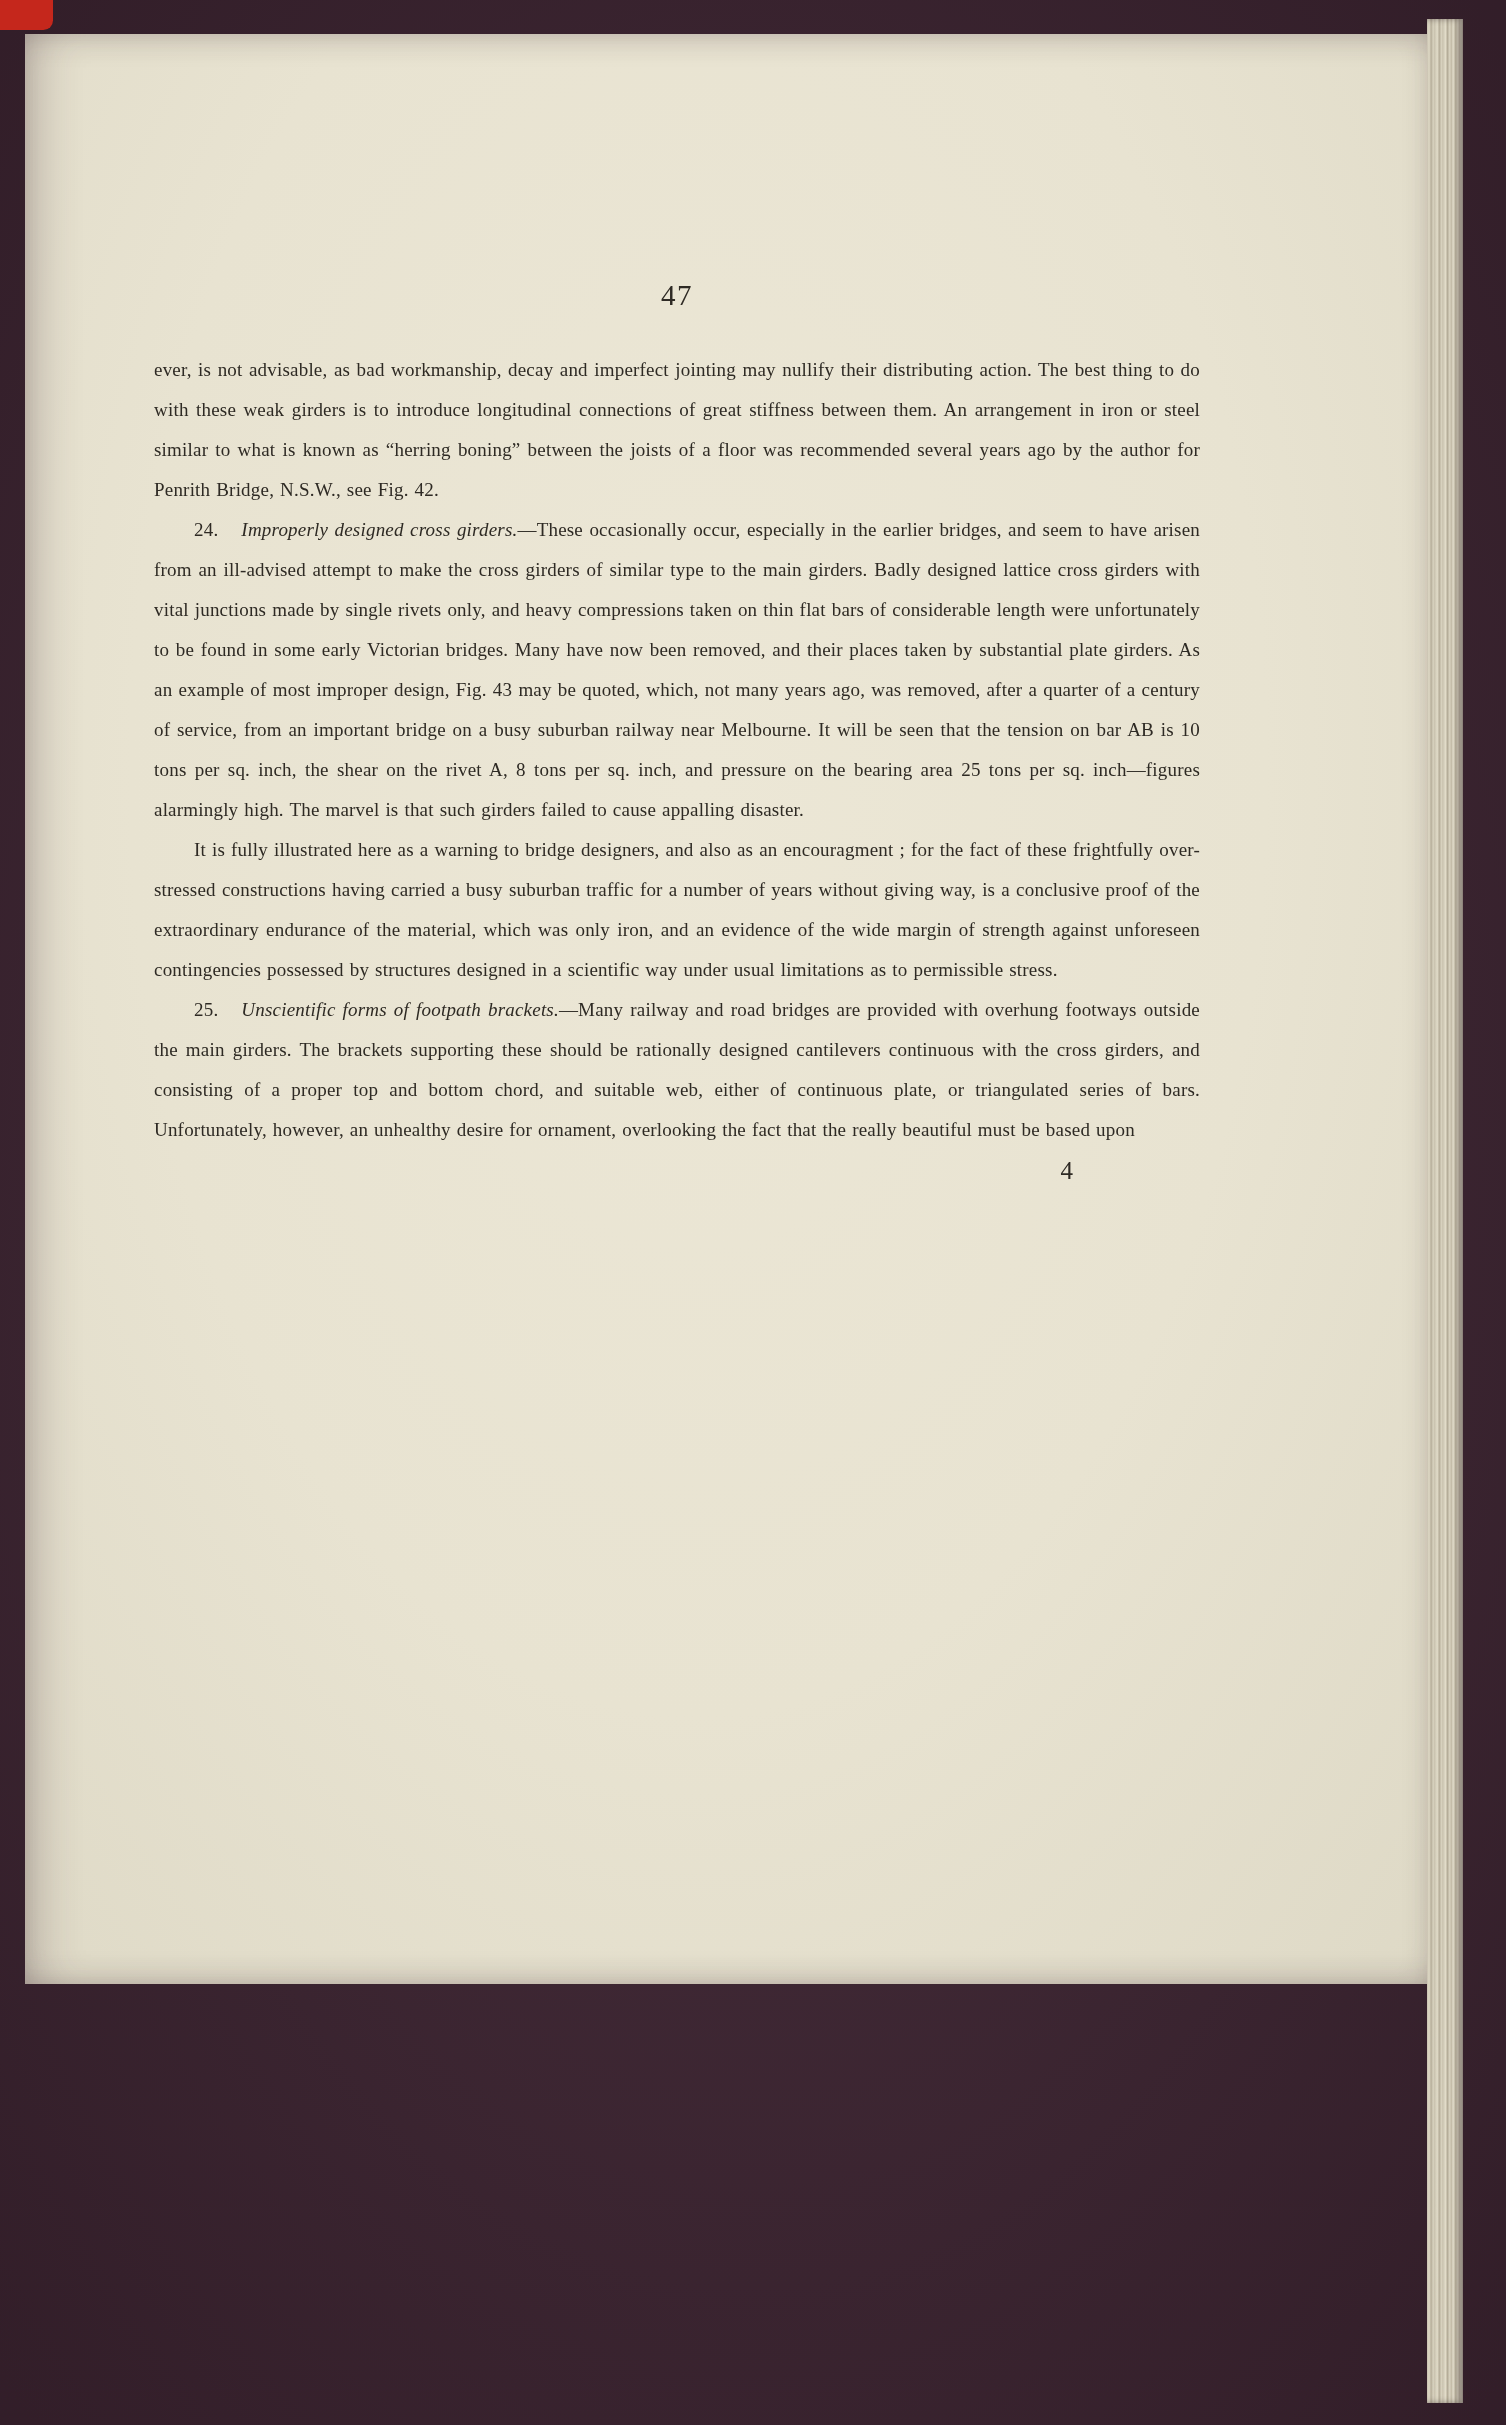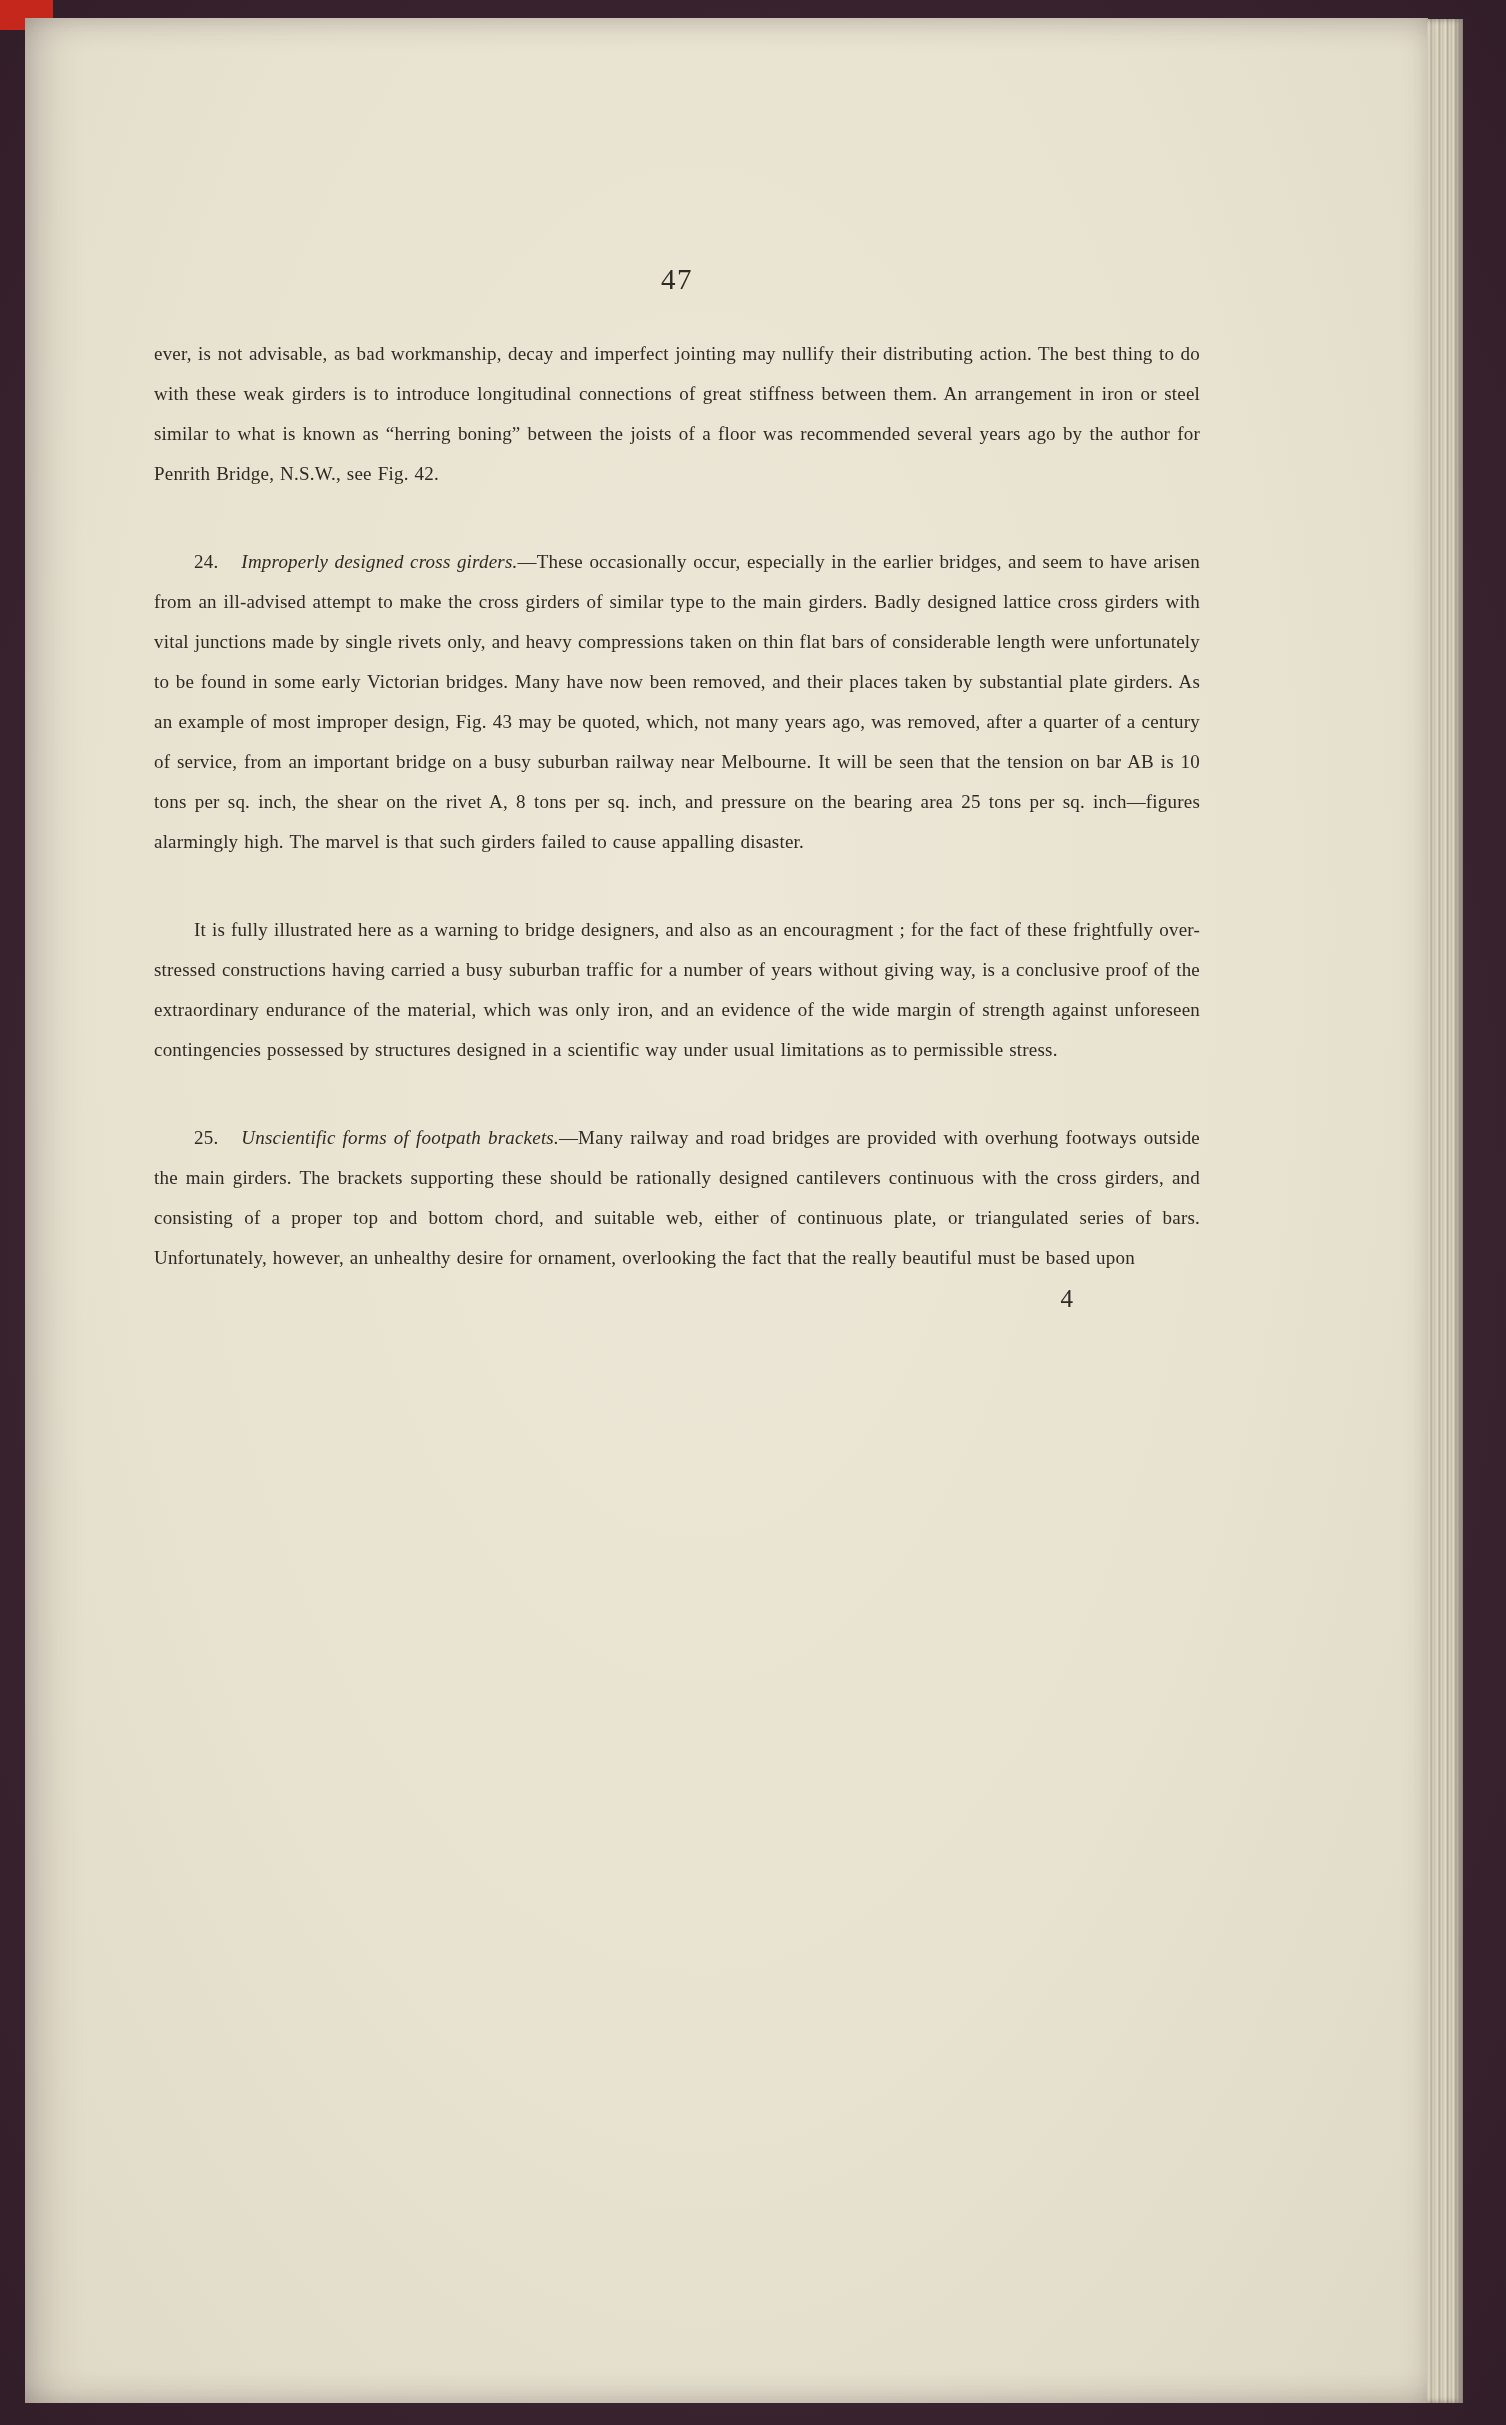--- a/index.html
+++ b/index.html
@@ -32,23 +32,23 @@
     left: 0;
     top: 0;
     width: 53px;
     height: 30px;
     background: var(--redmark);
     border-bottom-right-radius: 9.6px;
   }
   .page {
     position: absolute;
     left: 25px;
-    top: 18px;
+    top: 34px;
     width: 1403px;
-    height: 2385px;
+    height: 1950px;
     background:
       radial-gradient(ellipse at 48% 38%, #ece7d6 0%, #e8e3d1 55%, #ded9c6 100%);
     box-shadow:
       inset 31.5px 0 48px -23px rgba(62, 40, 52, 0.30),
       inset -12.3px 0 30px -15px rgba(62, 40, 52, 0.18),
       inset 0 20.5px 34px -20.5px rgba(62, 40, 52, 0.20),
       inset 0 -20.5px 34px -20.5px rgba(62, 40, 52, 0.20);
   }
   .page-edges {
     position: absolute;
@@ -78,21 +78,21 @@
   }
   .para {
     margin: 0;
     font-size: 19px;
     line-height: 40px;
     text-align: justify;
     color: var(--ink);
     letter-spacing: 0.2px;
     word-spacing: 1px;
   }
-  .para.indent { text-indent: 40px; margin-top: 48px; }
+  .para.indent { text-indent: 40px; }
   .secnum { margin-right: 23px; }
   .ital { font-style: italic; }
   .signature-mark {
     margin-top: 6.8px;
     text-align: right;
     padding-right: 127px;
     font-size: 25px;
     color: var(--ink);
   }
 </style>

